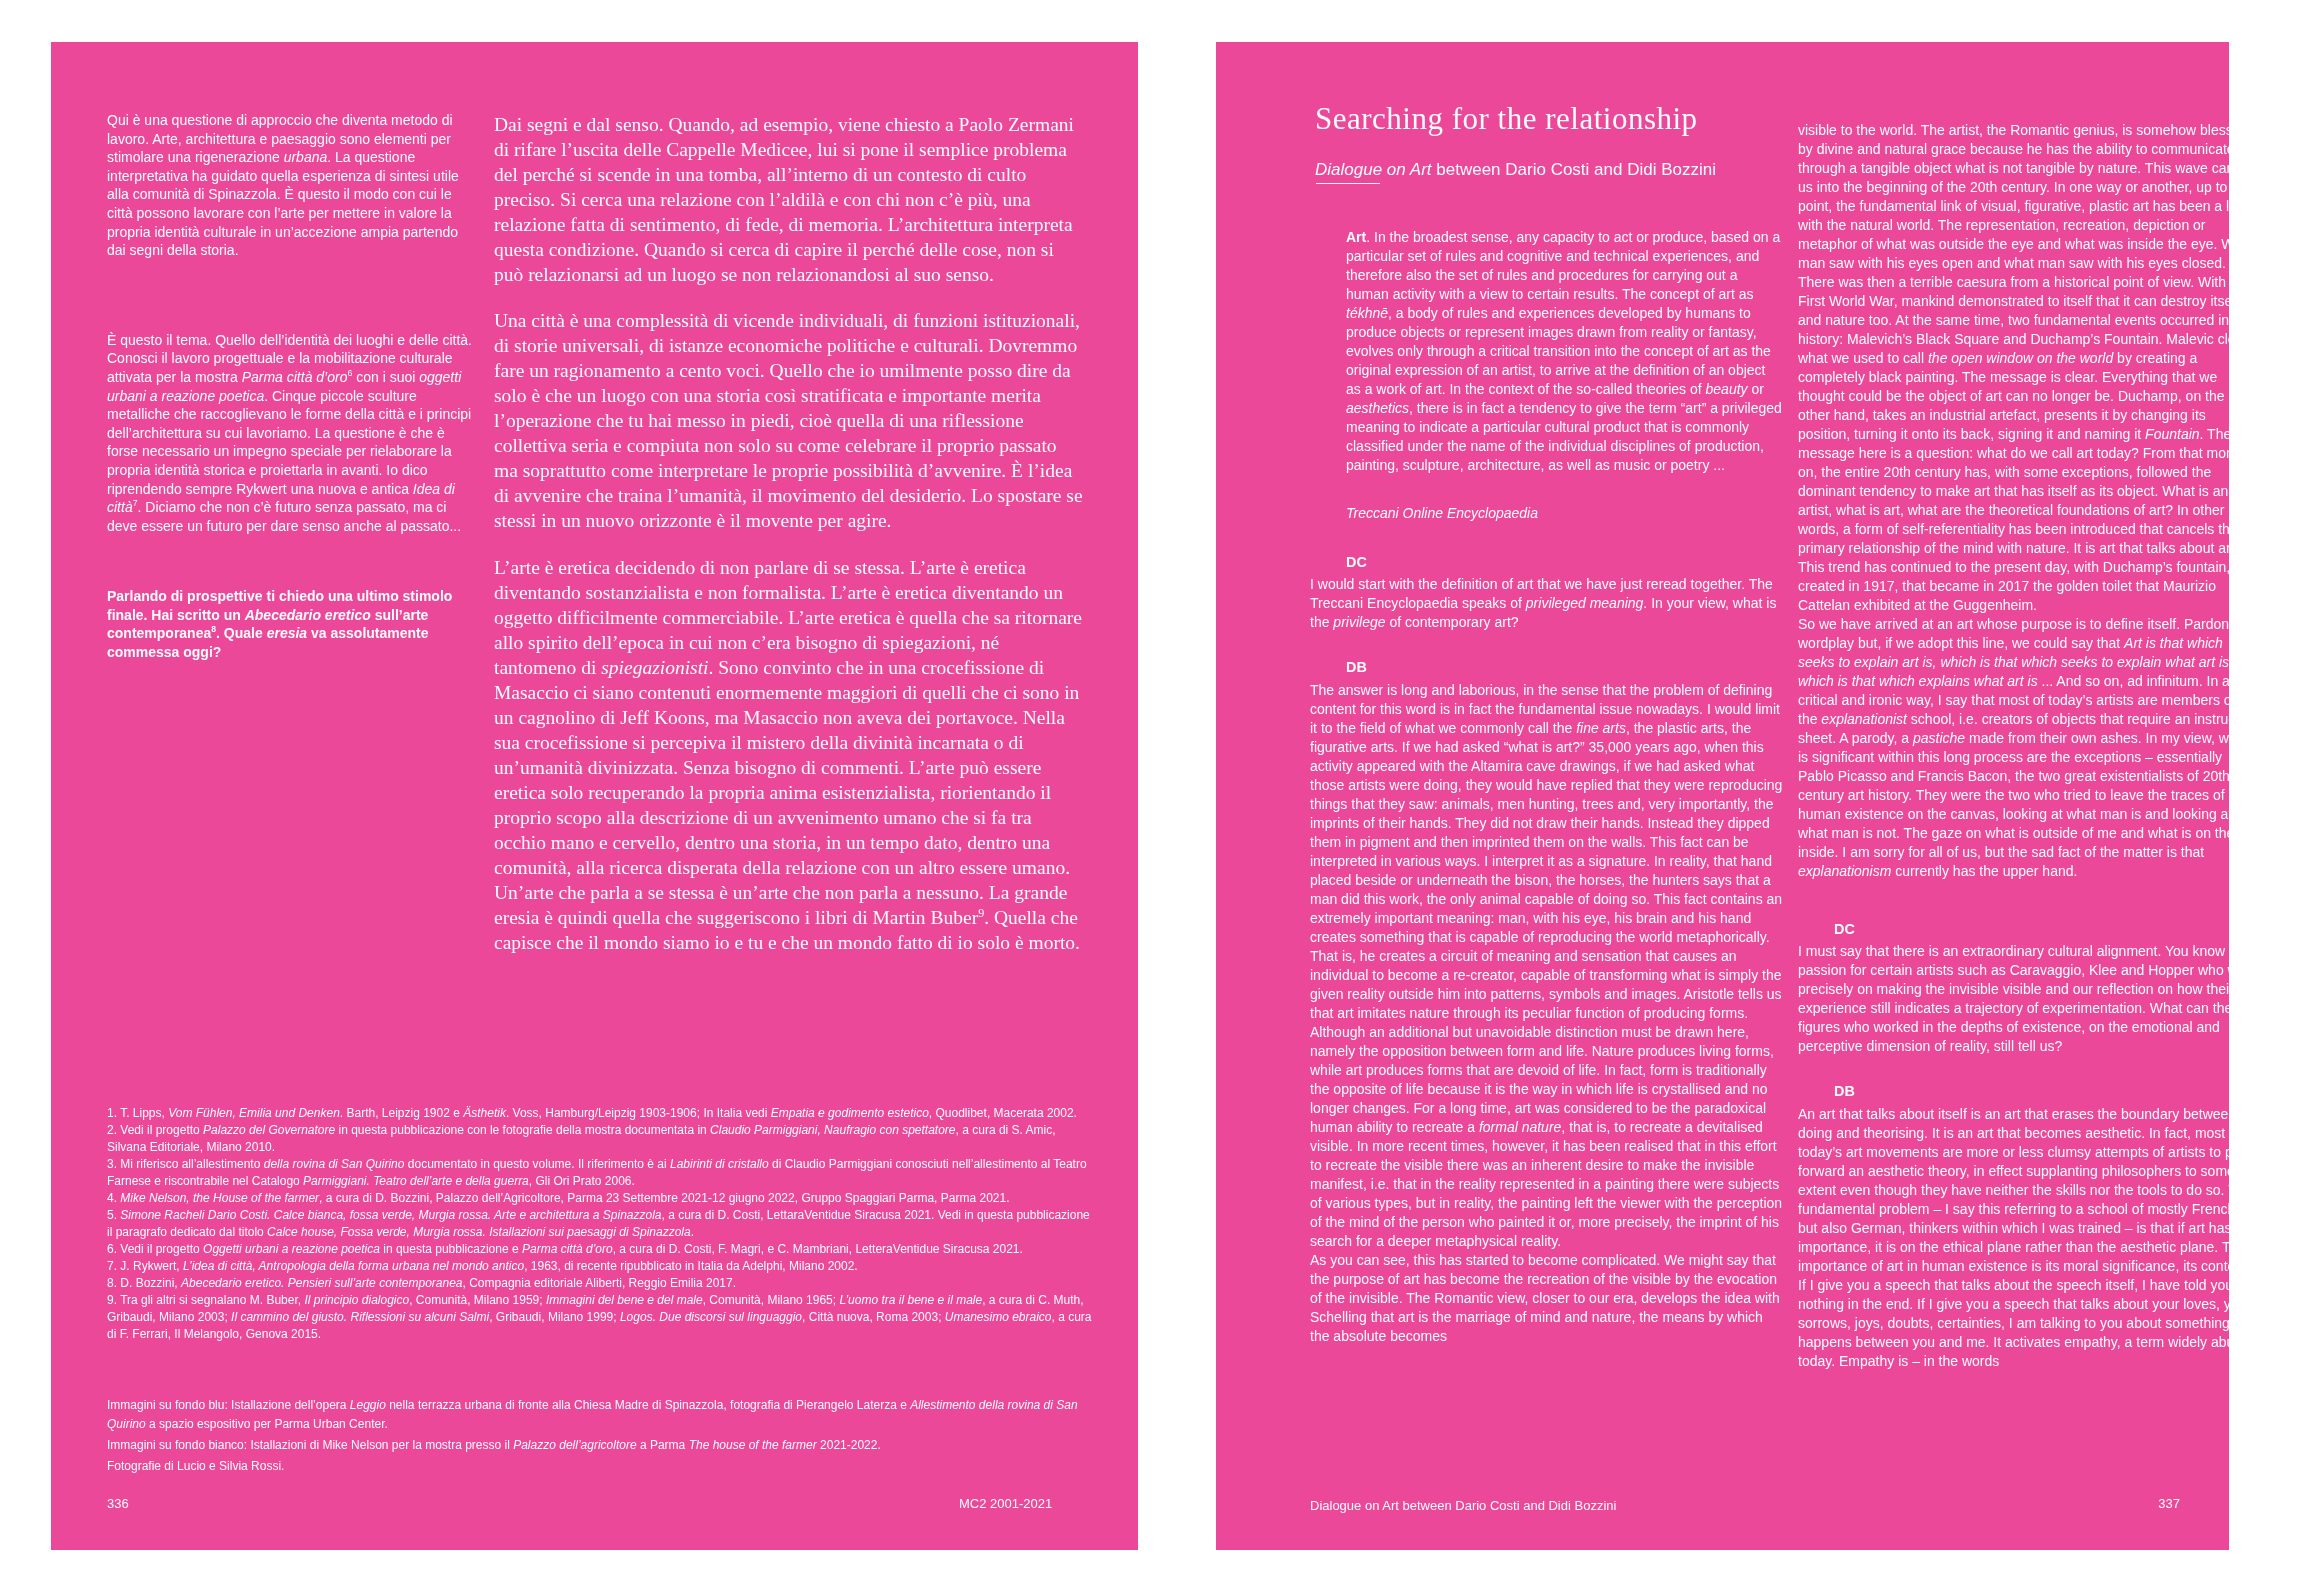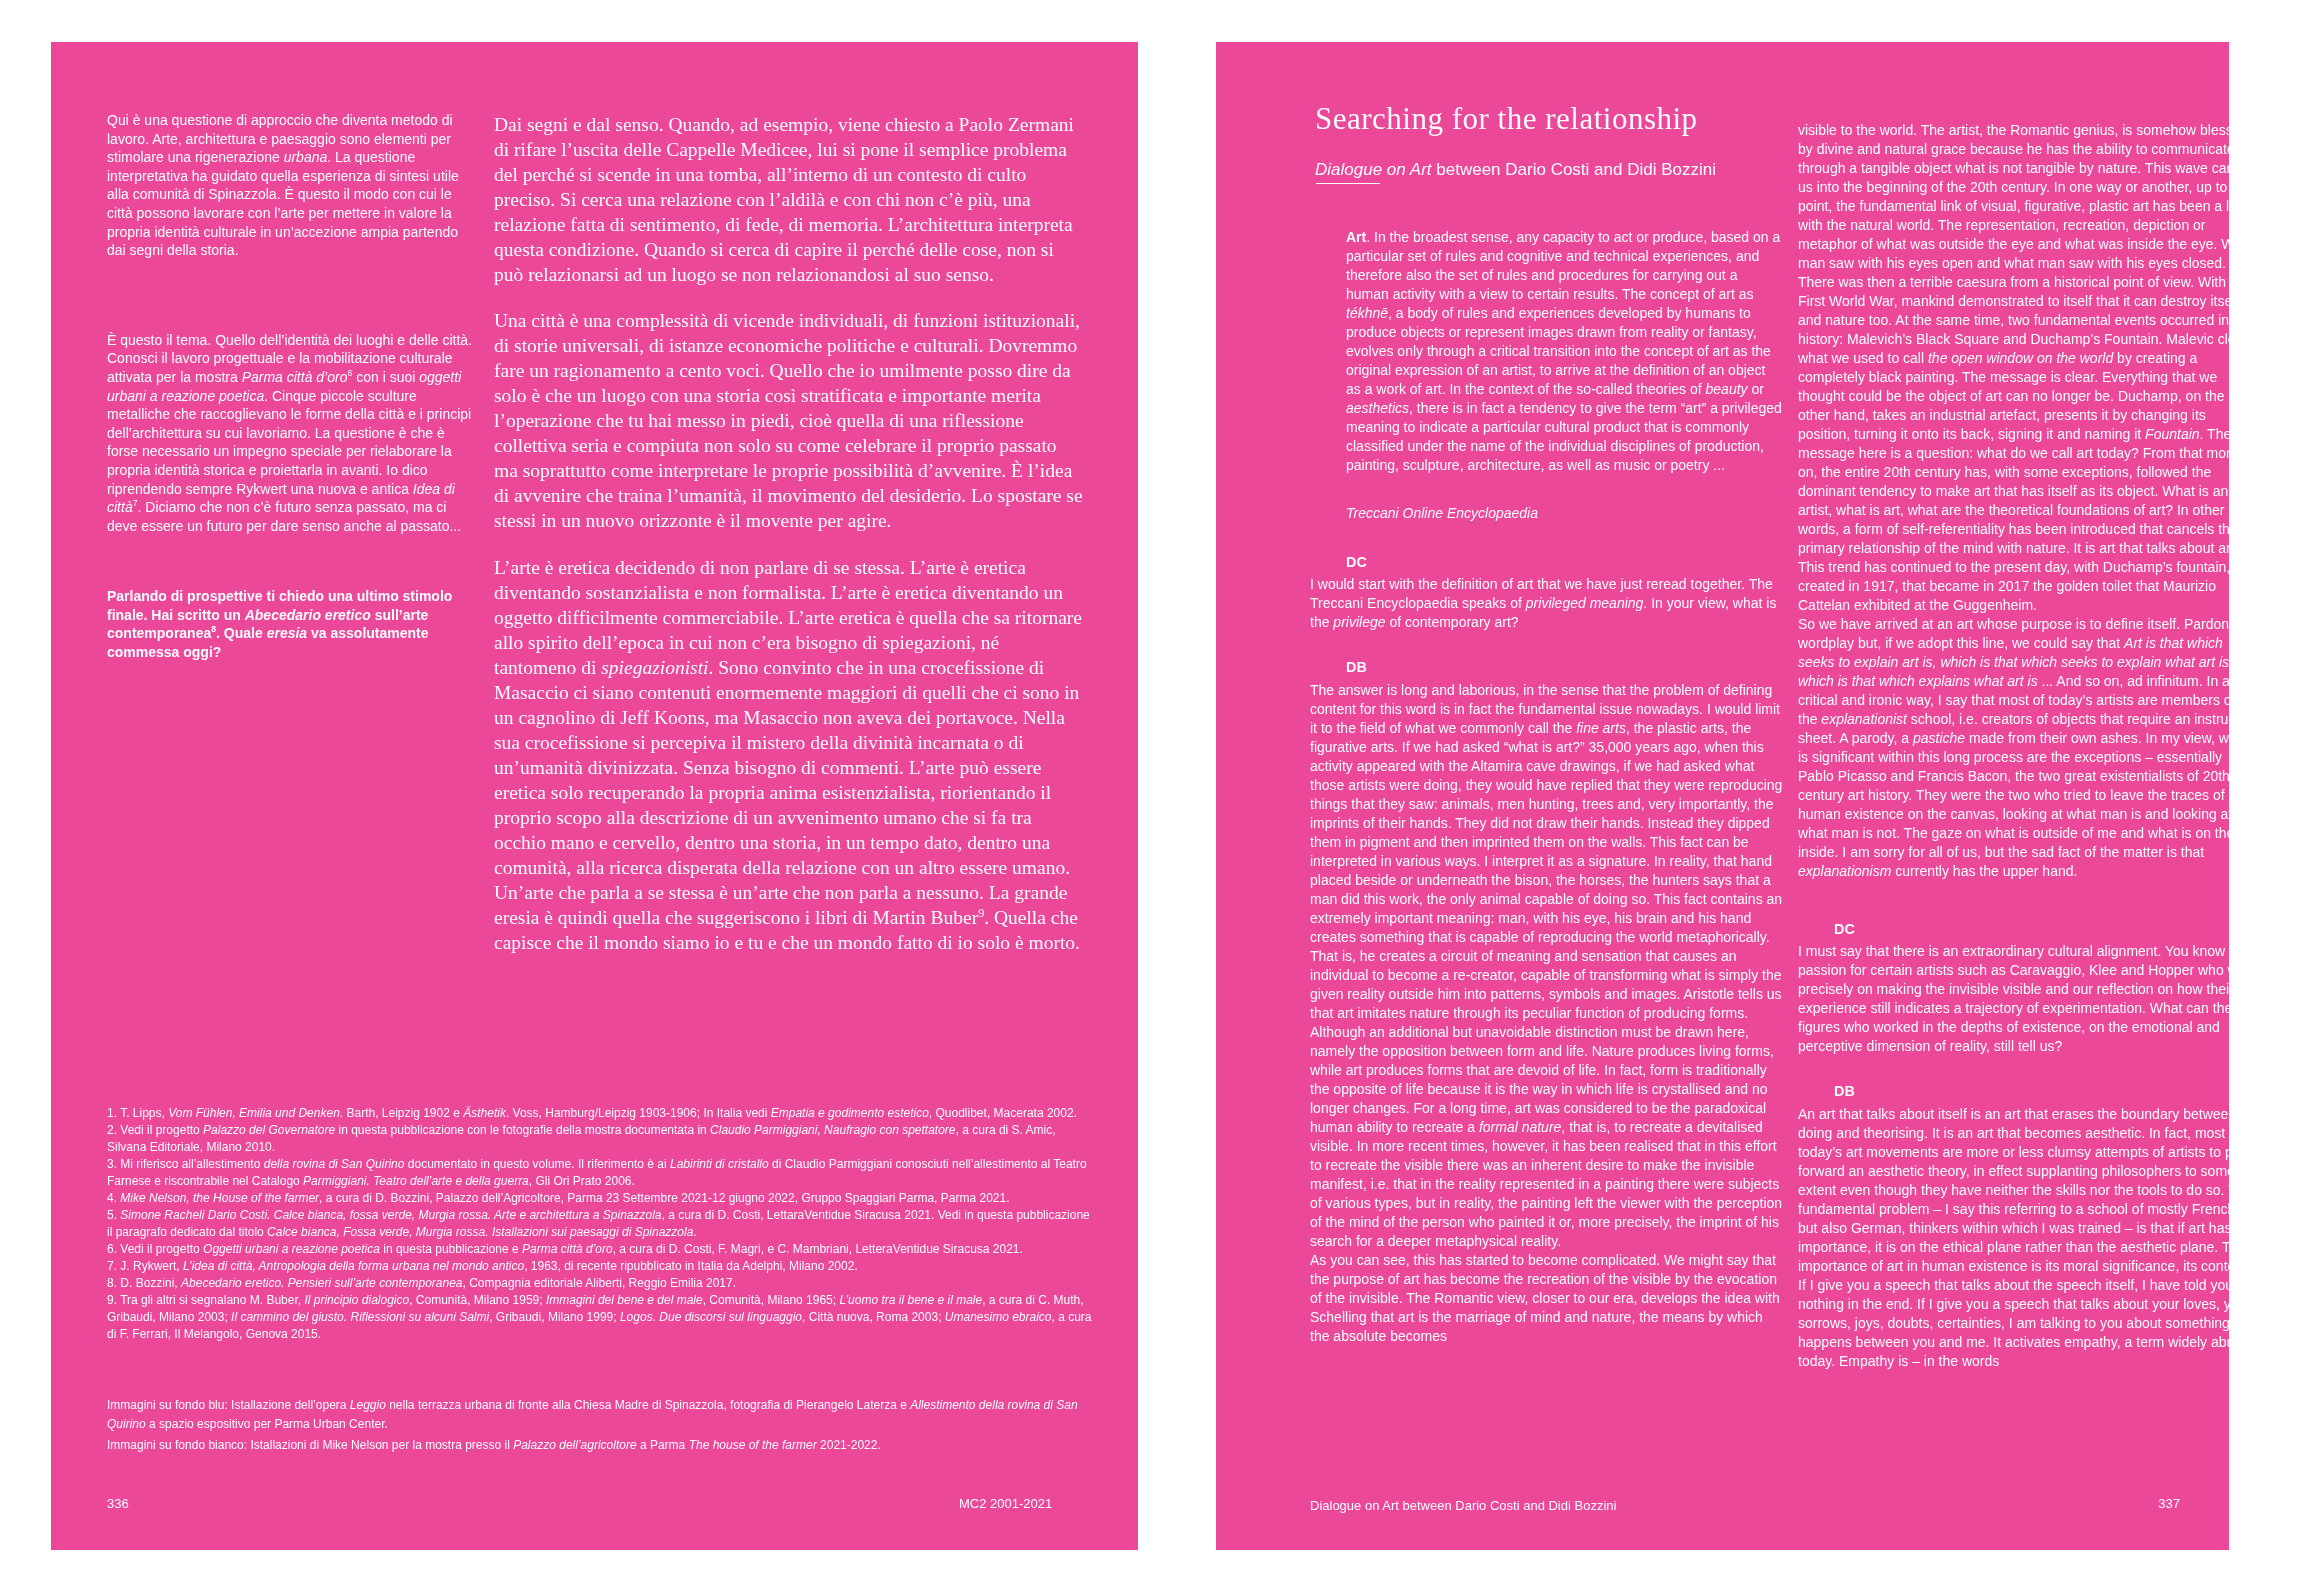--- a/index.html
+++ b/index.html
@@ -83,30 +83,31 @@
       <p>Dai segni e dal senso. Quando, ad esempio, viene chiesto a Paolo Zermani di rifare l’uscita delle Cappelle Medicee, lui si pone il semplice problema del perché si scende in una tomba, all’interno di un contesto di culto preciso. Si cerca una relazione con l’aldilà e con chi non c’è più, una relazione fatta di sentimento, di fede, di memoria. L’architettura interpreta questa condizione. Quando si cerca di capire il perché delle cose, non si può relazionarsi ad un luogo se non relazionandosi al suo senso.</p>
       <p>Una città è una complessità di vicende individuali, di funzioni istituzionali, di storie universali, di istanze economiche politiche e culturali. Dovremmo fare un ragionamento a cento voci. Quello che io umilmente posso dire da solo è che un luogo con una storia così stratificata e importante merita l’operazione che tu hai messo in piedi, cioè quella di una riflessione collettiva seria e compiuta non solo su come celebrare il proprio passato ma soprattutto come interpretare le proprie possibilità d’avvenire. È l’idea di avvenire che traina l’umanità, il movimento del desiderio. Lo spostare se stessi in un nuovo orizzonte è il movente per agire.</p>
       <p>L’arte è eretica decidendo di non parlare di se stessa. L’arte è eretica diventando sostanzialista e non formalista. L’arte è eretica diventando un oggetto difficilmente commerciabile. L’arte eretica è quella che sa ritornare allo spirito dell’epoca in cui non c’era bisogno di spiegazioni, né tantomeno di <i>spiegazionisti</i>. Sono convinto che in una crocefissione di Masaccio ci siano contenuti enormemente maggiori di quelli che ci sono in un cagnolino di Jeff Koons, ma Masaccio non aveva dei portavoce. Nella sua crocefissione si percepiva il mistero della divinità incarnata o di un’umanità divinizzata. Senza bisogno di commenti. L’arte può essere eretica solo recuperando la propria anima esistenzialista, riorientando il proprio scopo alla descrizione di un avvenimento umano che si fa tra occhio mano e cervello, dentro una storia, in un tempo dato, dentro una comunità, alla ricerca disperata della relazione con un altro essere umano. Un’arte che parla a se stessa è un’arte che non parla a nessuno. La grande eresia è quindi quella che suggeriscono i libri di Martin Buber<sup>9</sup>. Quella che capisce che il mondo siamo io e tu e che un mondo fatto di io solo è morto.</p>
     </div>
 
     <div class="notes">
       <p>1. T. Lipps, <i>Vom Fühlen, Emilia und Denken</i>. Barth, Leipzig 1902 e <i>Ästhetik</i>. Voss, Hamburg/Leipzig 1903-1906; In Italia vedi <i>Empatia e godimento estetico</i>, Quodlibet, Macerata 2002.</p>
       <p>2. Vedi il progetto <i>Palazzo del Governatore</i> in questa pubblicazione con le fotografie della mostra documentata in <i>Claudio Parmiggiani, Naufragio con spettatore</i>, a cura di S. Amic, Silvana Editoriale, Milano 2010.</p>
       <p>3. Mi riferisco all’allestimento <i>della rovina di San Quirino</i> documentato in questo volume. Il riferimento è ai <i>Labirinti di cristallo</i> di Claudio Parmiggiani conosciuti nell’allestimento al Teatro Farnese e riscontrabile nel Catalogo <i>Parmiggiani. Teatro dell’arte e della guerra</i>, Gli Ori Prato 2006.</p>
       <p>4. <i>Mike Nelson, the House of the farmer</i>, a cura di D. Bozzini, Palazzo dell’Agricoltore, Parma 23 Settembre 2021-12 giugno 2022, Gruppo Spaggiari Parma, Parma 2021.</p>
-      <p>5. <i>Simone Racheli Dario Costi. Calce bianca, fossa verde, Murgia rossa. Arte e architettura a Spinazzola</i>, a cura di D. Costi, LettaraVentidue Siracusa 2021. Vedi in questa pubblicazione il paragrafo dedicato dal titolo <i>Calce bianca, Fossa verde, Murgia rossa. Istallazioni sui paesaggi di Spinazzola</i>.</p>
+      <p>5. <i>Simone Racheli Dario Costi. Calce bianca, fossa verde, Murgia rossa. Arte e architettura a Spinazzola</i>, a cura di D. Costi, LettaraVentidue Siracusa 2021. Vedi in questa pubblicazione il paragrafo dedicato dal titolo <i>Calce house, Fossa verde, Murgia rossa. Istallazioni sui paesaggi di Spinazzola</i>.</p>
       <p>6. Vedi il progetto <i>Oggetti urbani a reazione poetica</i> in questa pubblicazione e <i>Parma città d’oro</i>, a cura di D. Costi, F. Magri, e C. Mambriani, LetteraVentidue Siracusa 2021.</p>
       <p>7. J. Rykwert, <i>L’idea di città, Antropologia della forma urbana nel mondo antico</i>, 1963, di recente ripubblicato in Italia da Adelphi, Milano 2002.</p>
       <p>8. D. Bozzini, <i>Abecedario eretico. Pensieri sull’arte contemporanea</i>, Compagnia editoriale Aliberti, Reggio Emilia 2017.</p>
       <p>9. Tra gli altri si segnalano M. Buber, <i>Il principio dialogico</i>, Comunità, Milano 1959; <i>Immagini del bene e del male</i>, Comunità, Milano 1965; <i>L’uomo tra il bene e il male</i>, a cura di C. Muth, Gribaudi, Milano 2003; <i>Il cammino del giusto. Riflessioni su alcuni Salmi</i>, Gribaudi, Milano 1999; <i>Logos. Due discorsi sul linguaggio</i>, Città nuova, Roma 2003; <i>Umanesimo ebraico</i>, a cura di F. Ferrari, Il Melangolo, Genova 2015.</p>
     </div>
 
     <div class="captions">
       <p>Immagini su fondo blu: Istallazione dell’opera <i>Leggio</i> nella terrazza urbana di fronte alla Chiesa Madre di Spinazzola, fotografia di Pierangelo Laterza e <i>Allestimento della rovina di San Quirino</i> a spazio espositivo per Parma Urban Center.</p>
       <p>Immagini su fondo bianco: Istallazioni di Mike Nelson per la mostra presso il <i>Palazzo dell’agricoltore</i> a Parma <i>The house of the farmer</i> 2021-2022.</p>
+      <p>Fotografie di Lucio e Silvia Rossi.</p>
     </div>
 
     <div class="pfoot num-left">336</div>
     <div class="pfoot book">MC2 2001-2021</div>
   </section>
 
   <section class="page page-right">
 
     <h1 class="title">Searching for the relationship</h1>
     <p class="subtitle"><i>Dialogue on Art</i> between Dario Costi and Didi Bozzini</p>

